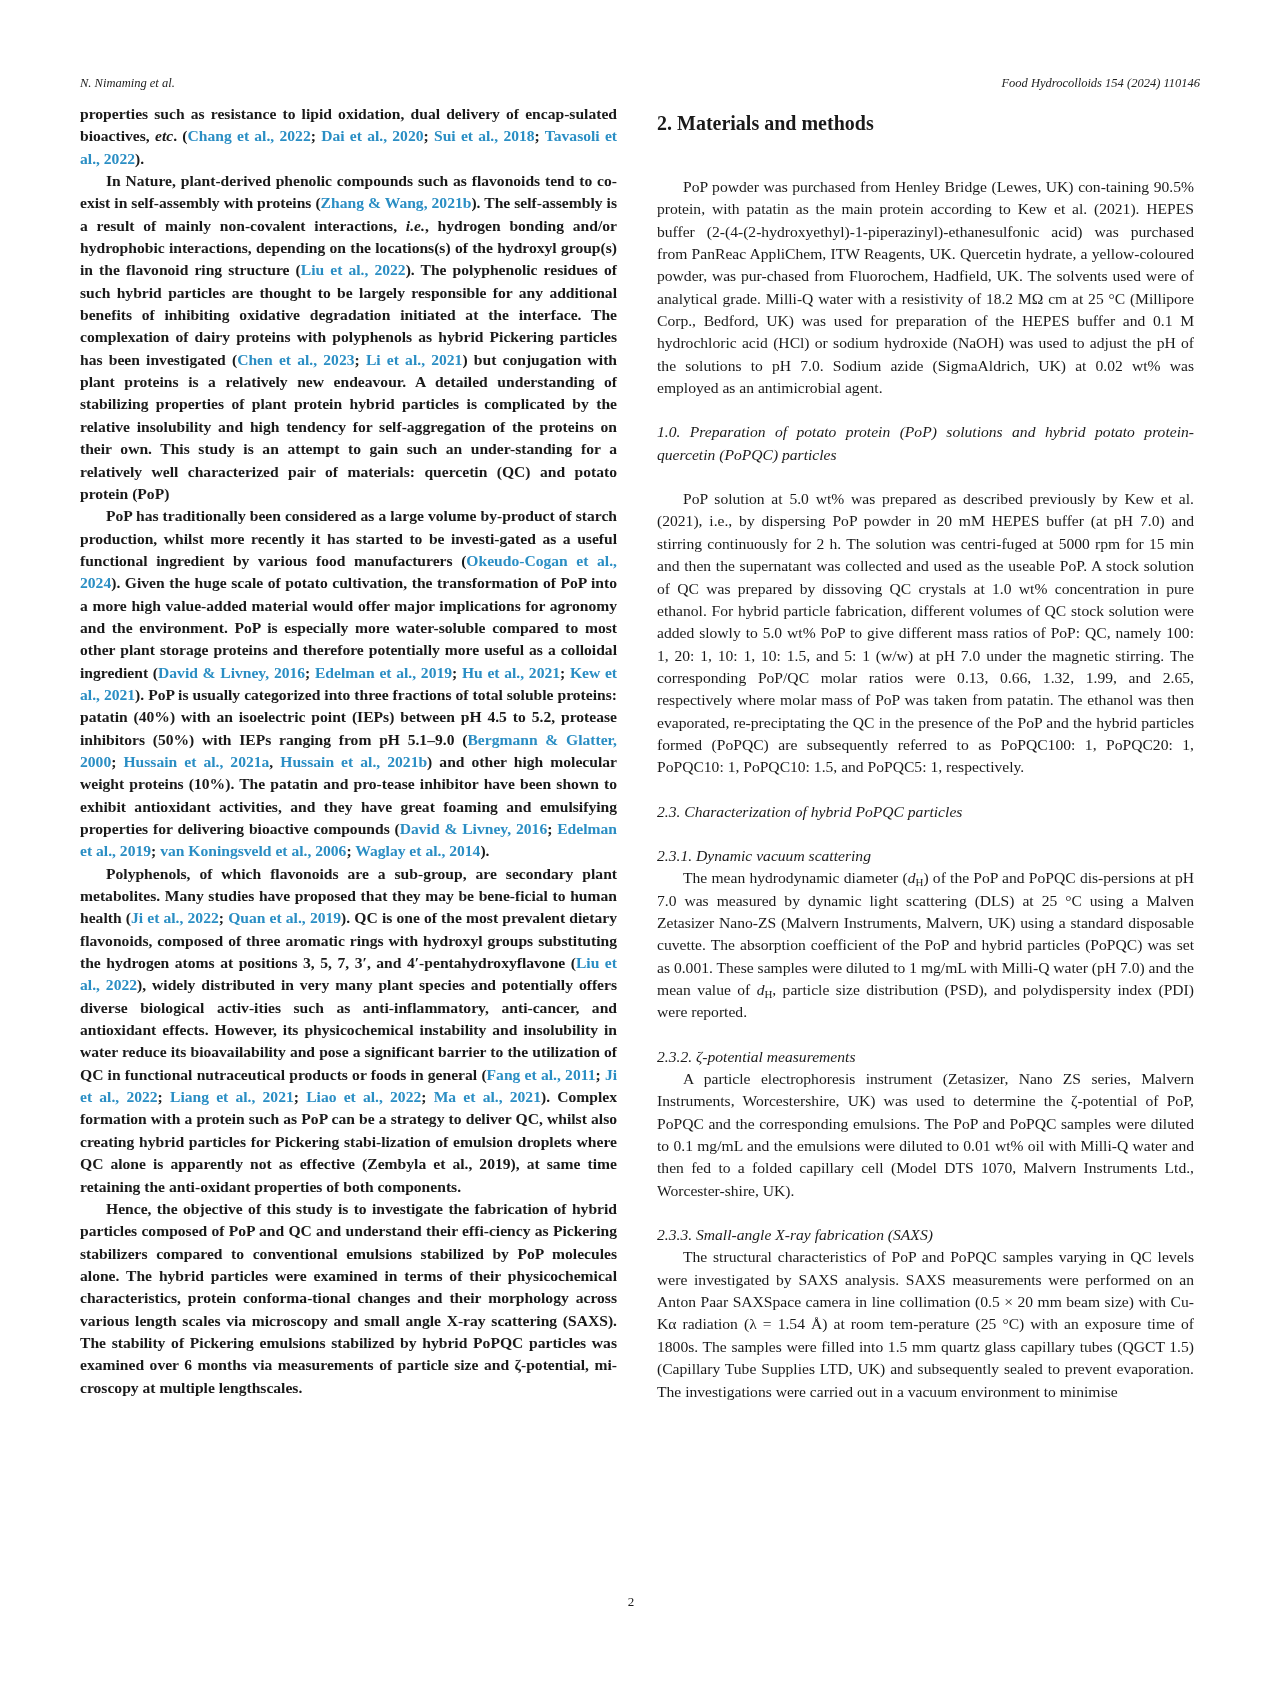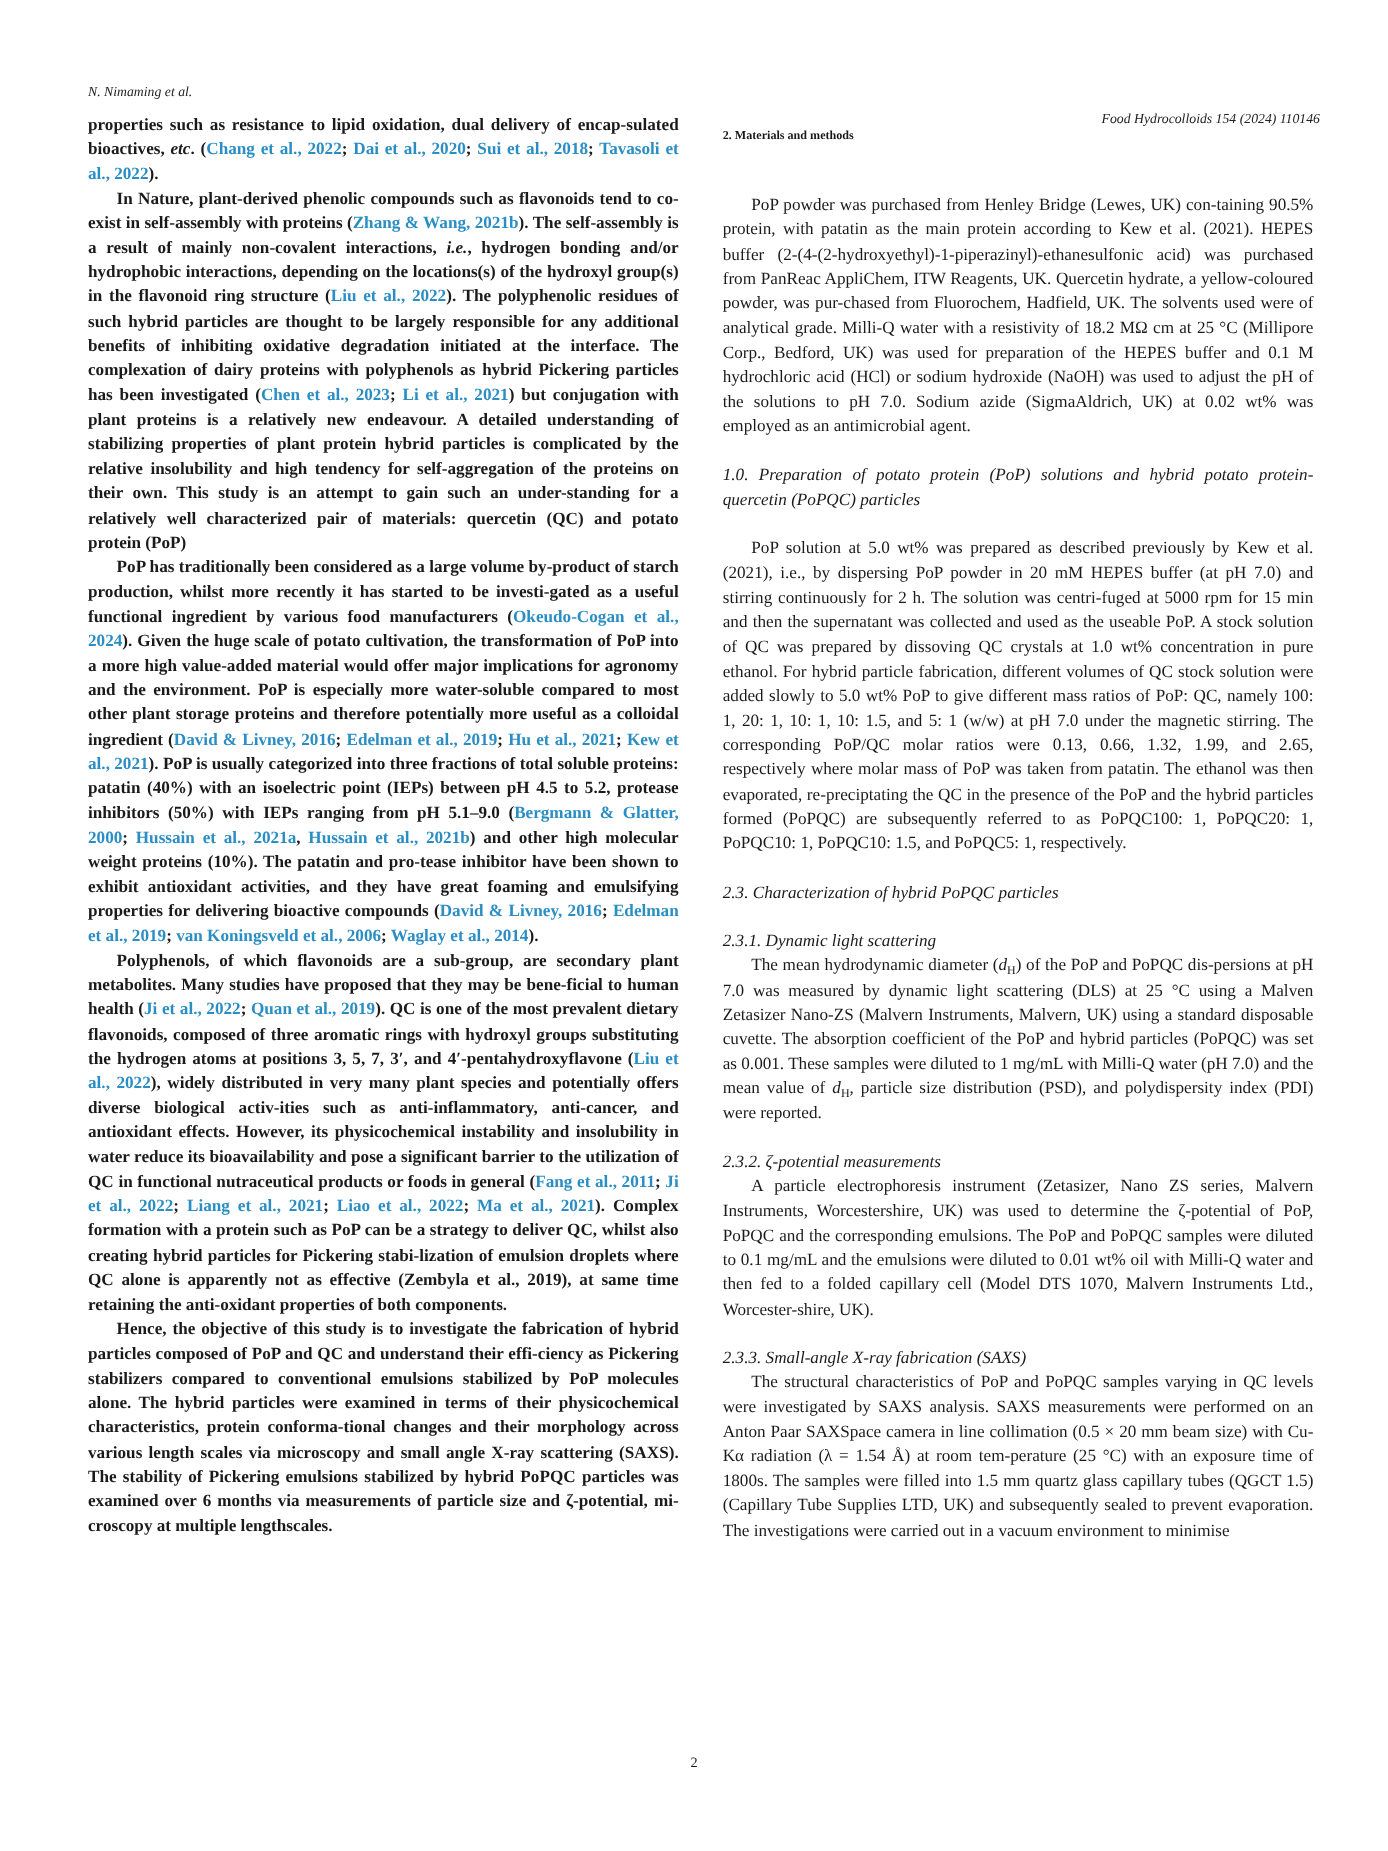--- a/index.html
+++ b/index.html
@@ -1,28 +1,28 @@
 <!DOCTYPE html>
 <html><head>
 <meta charset="utf-8">
 <style>
   html, body { margin: 0; padding: 0; background: #ffffff; }
   body { width: 1262px; height: 1683px; position: relative; overflow: hidden;
          font-family: "Liberation Serif", "DejaVu Serif", serif; color: #1a1a1a; }
   .running-head { position: absolute; top: 76px; font-style: italic; font-size: 12.5px; color: #222; }
   .rh-left { left: 80px; }
-  .rh-right { right: 62px; margin-top: 25px; }
+  .rh-right { right: 62px; }
   .col { position: absolute; top: 103px; width: 537px; font-size: 15.6px; line-height: 22.35px;
          text-align: justify; hyphens: manual; }
   .col-left { left: 80px; font-weight: bold; }
   .col-right { left: 657px; width: 537px; }
   p { margin: 0; }
   .indent { text-indent: 26px; }
   .cite { color: #2a8ec4; }
-  .sec-title { font-weight: bold; font-size: 11px; margin: 9px 0 0 0; line-height: 22px; }
+  .sec-title { font-weight: bold; font-size: 20px; margin: 9px 0 0 0; line-height: 22px; }
   .sub-title { font-style: italic; font-size: 15.6px; margin: 0; line-height: 22.35px; }
   .gap-sm { height: 22px; }
   .gap-md { height: 20px; }
   .page-number { position: absolute; top: 1594px; left: 0; width: 1262px; text-align: center; font-size: 13px; }
   i, em { font-style: italic; }
   sub { font-size: 70%; vertical-align: -3px; line-height: 0; }
 </style>
 </head>
 <body>
 
@@ -46,21 +46,21 @@
   <div class="gap-md"></div>
   <div class="gap-sm"></div>
   <p class="indent">PoP powder was purchased from Henley Bridge (Lewes, UK) con-taining 90.5% protein, with patatin as the main protein according to Kew et al. (2021). HEPES buffer (2-(4-(2-hydroxyethyl)-1-piperazinyl)-ethanesulfonic acid) was purchased from PanReac AppliChem, ITW Reagents, UK. Quercetin hydrate, a yellow-coloured powder, was pur-chased from Fluorochem, Hadfield, UK. The solvents used were of analytical grade. Milli-Q water with a resistivity of 18.2 MΩ cm at 25 °C (Millipore Corp., Bedford, UK) was used for preparation of the HEPES buffer and 0.1 M hydrochloric acid (HCl) or sodium hydroxide (NaOH) was used to adjust the pH of the solutions to pH 7.0. Sodium azide (SigmaAldrich, UK) at 0.02 wt% was employed as an antimicrobial agent.</p>
   <div class="gap-sm"></div>
   <div class="sub-title">1.0.  Preparation of potato protein (PoP) solutions and hybrid potato protein-quercetin (PoPQC) particles</div>
   <div class="gap-sm"></div>
   <p class="indent">PoP solution at 5.0 wt% was prepared as described previously by Kew et al. (2021), i.e., by dispersing PoP powder in 20 mM HEPES buffer (at pH 7.0) and stirring continuously for 2 h. The solution was centri-fuged at 5000 rpm for 15 min and then the supernatant was collected and used as the useable PoP. A stock solution of QC was prepared by dissoving QC crystals at 1.0 wt% concentration in pure ethanol. For hybrid particle fabrication, different volumes of QC stock solution were added slowly to 5.0 wt% PoP to give different mass ratios of PoP: QC, namely 100: 1, 20: 1, 10: 1, 10: 1.5, and 5: 1 (w/w) at pH 7.0 under the magnetic stirring. The corresponding PoP/QC molar ratios were 0.13, 0.66, 1.32, 1.99, and 2.65, respectively where molar mass of PoP was taken from patatin. The ethanol was then evaporated, re-preciptating the QC in the presence of the PoP and the hybrid particles formed (PoPQC) are subsequently referred to as PoPQC100: 1, PoPQC20: 1, PoPQC10: 1, PoPQC10: 1.5, and PoPQC5: 1, respectively.</p>
   <div class="gap-sm"></div>
   <div class="sub-title">2.3.  Characterization of hybrid PoPQC particles</div>
   <div class="gap-sm"></div>
-  <div class="sub-title">2.3.1.  Dynamic light scattering</div>
+  <div class="sub-title">2.3.1.  Dynamic vacuum scattering</div>
   <p class="indent"><span>The mean hydrodynamic diameter (</span><i>d</i><sub>H</sub><span>) of the PoP and PoPQC dis-persions at pH 7.0 was measured by dynamic light scattering (DLS) at 25 °C using a Malven Zetasizer Nano-ZS (Malvern Instruments, Malvern, UK) using a standard disposable cuvette. The absorption coefficient of the PoP and hybrid particles (PoPQC) was set as 0.001. These samples were diluted to 1 mg/mL with Milli-Q water (pH 7.0) and the mean value of </span><i>d</i><sub>H</sub><span>, particle size distribution (PSD), and polydispersity index (PDI) were reported.</span></p>
   <div class="gap-sm"></div>
   <div class="sub-title">2.3.2.  ζ-potential measurements</div>
   <p class="indent">A particle electrophoresis instrument (Zetasizer, Nano ZS series, Malvern Instruments, Worcestershire, UK) was used to determine the ζ-potential of PoP, PoPQC and the corresponding emulsions. The PoP and PoPQC samples were diluted to 0.1 mg/mL and the emulsions were diluted to 0.01 wt% oil with Milli-Q water and then fed to a folded capillary cell (Model DTS 1070, Malvern Instruments Ltd., Worcester-shire, UK).</p>
   <div class="gap-sm"></div>
   <div class="sub-title">2.3.3.  Small-angle X-ray fabrication (SAXS)</div>
   <p class="indent">The structural characteristics of PoP and PoPQC samples varying in QC levels were investigated by SAXS analysis. SAXS measurements were performed on an Anton Paar SAXSpace camera in line collimation (0.5 × 20 mm beam size) with Cu-Kα radiation (λ = 1.54 Å) at room tem-perature (25 °C) with an exposure time of 1800s. The samples were filled into 1.5 mm quartz glass capillary tubes (QGCT 1.5) (Capillary Tube Supplies LTD, UK) and subsequently sealed to prevent evaporation. The investigations were carried out in a vacuum environment to minimise</p>
 </div>
 
 <div class="page-number">2</div>

